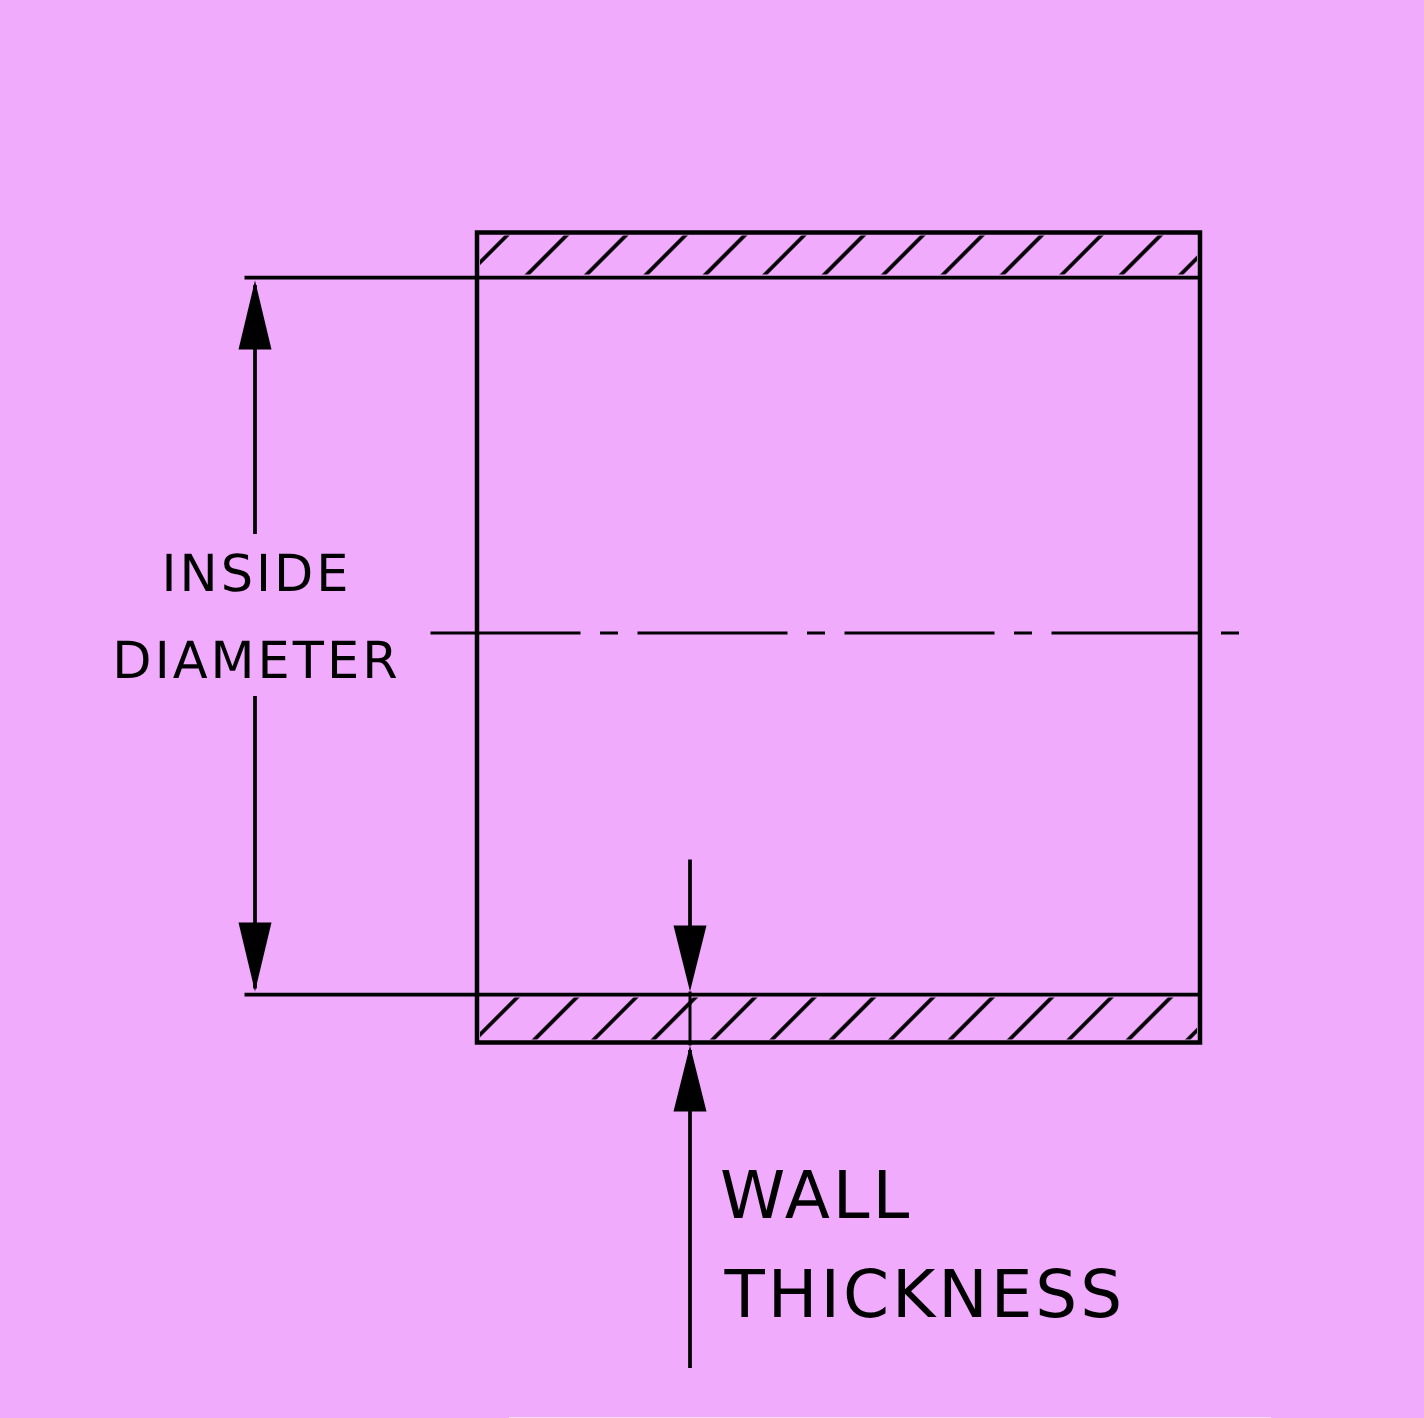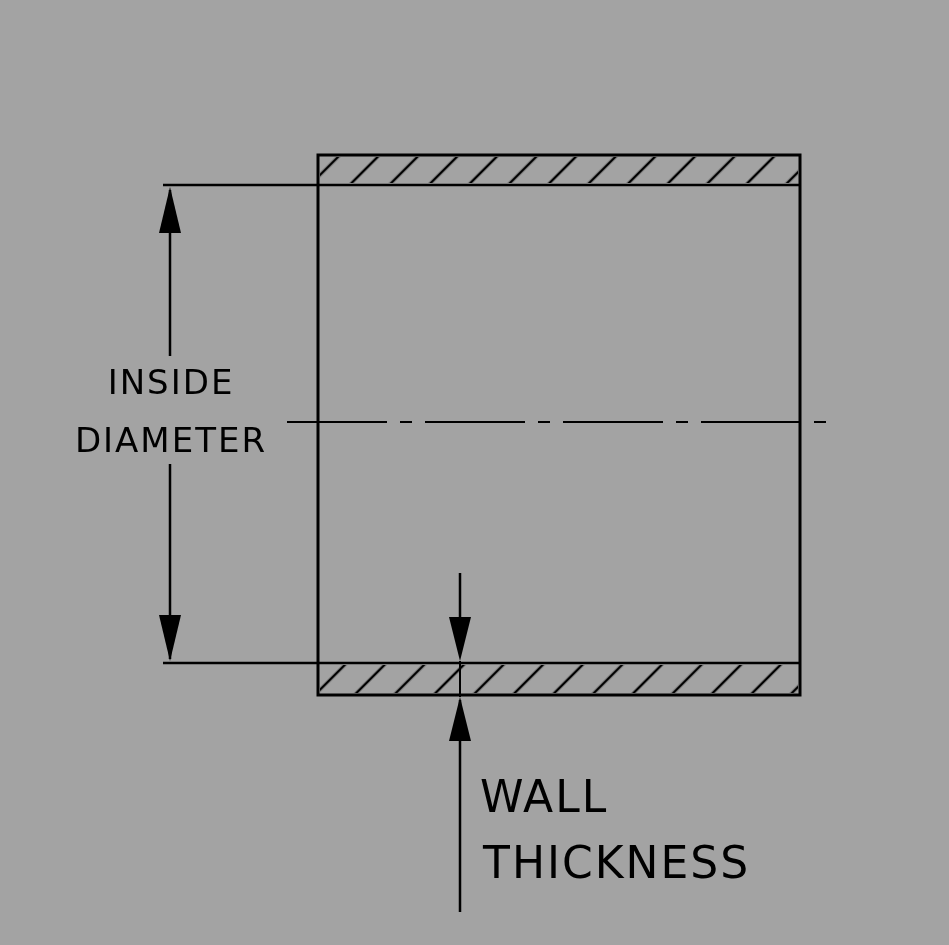--- a/index.html
+++ b/index.html
@@ -4,21 +4,21 @@
 <style>
   html, body {
     margin: 0;
     padding: 0;
     background: #ffffff;
   }
   .canvas {
     position: relative;
     width: 949px;
     height: 945px;
-    background: #a3a3a3;
+    background: #f0abfc;
     overflow: hidden;
   }
   svg { display: block; }
   text {
     font-family: "DejaVu Sans", "Liberation Sans", sans-serif;
     fill: #000000;
   }
   .outline   { fill: none; stroke: #000; stroke-width: 3; }
   .edge      { stroke: #000; stroke-width: 2.5; fill: none; }
   .thinline  { stroke: #000; stroke-width: 2; fill: none; }

